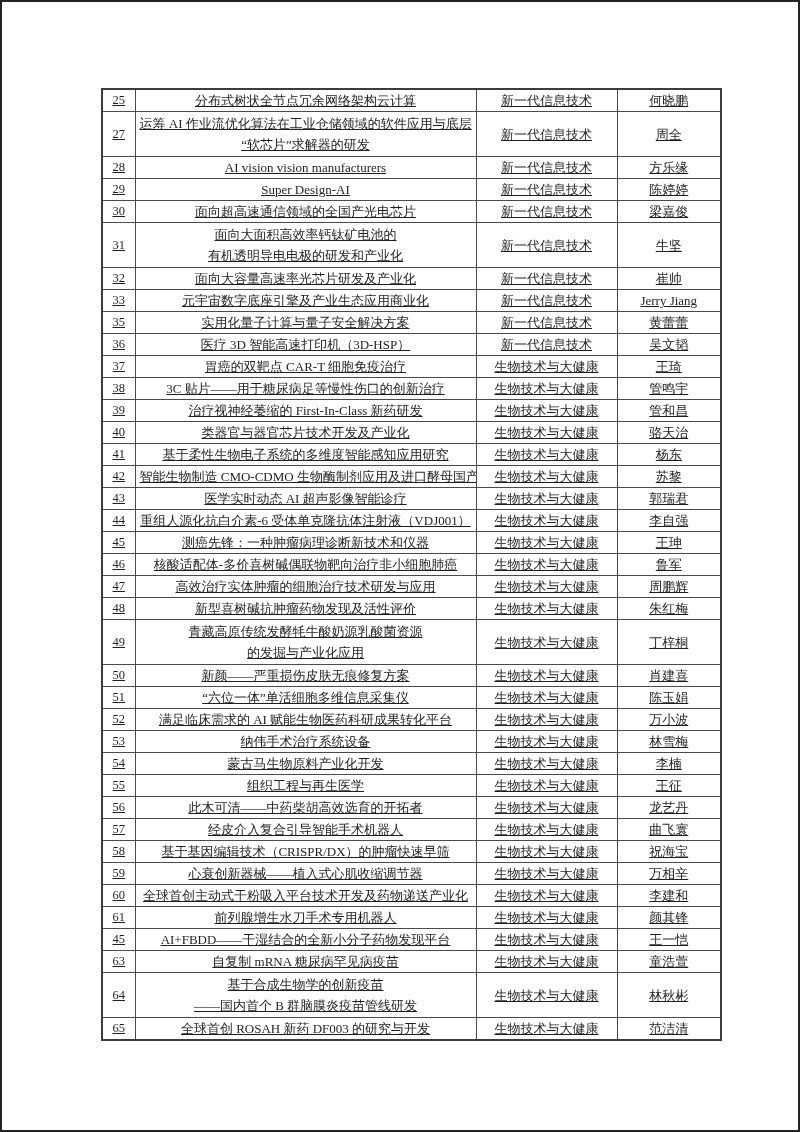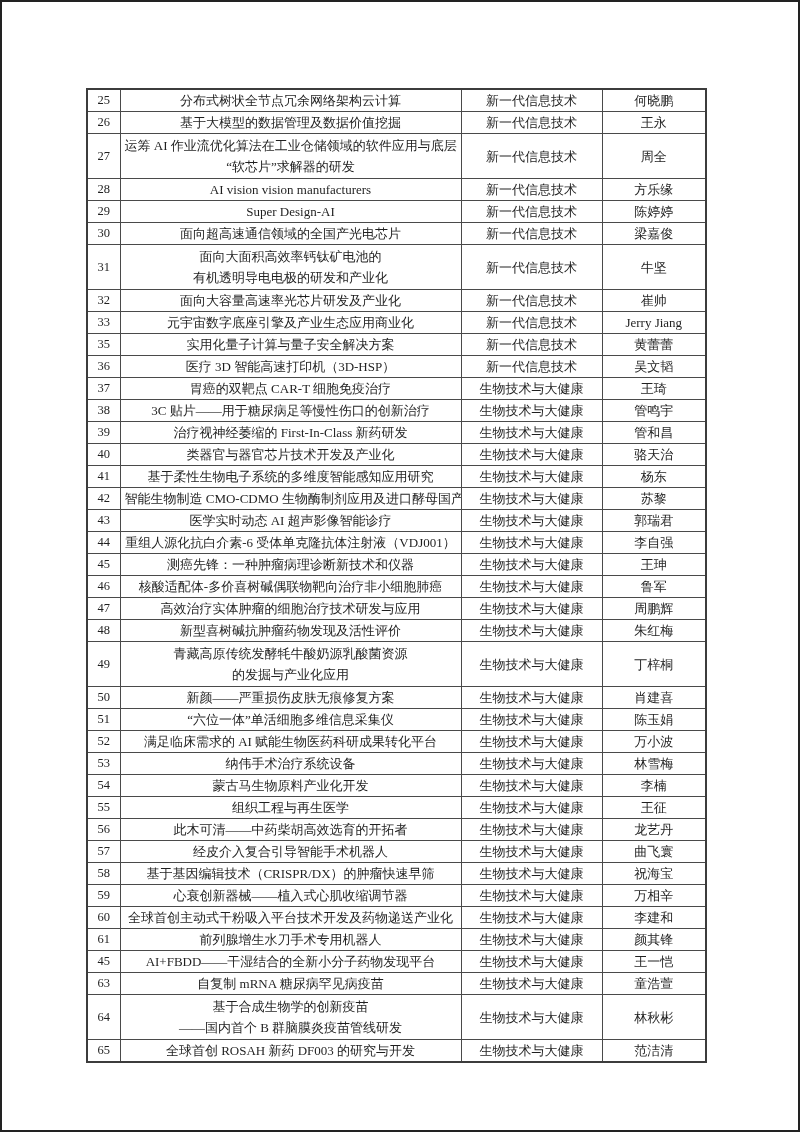--- a/index.html
+++ b/index.html
@@ -15,25 +15,26 @@
     width:800px;
     height:1132px;
     background:var(--bg);
     border:2px solid var(--outer);
     overflow:hidden;
     font-family:"Liberation Serif","DejaVu Serif",serif;
     color:var(--text);
   }
   table.project-table{
     position:absolute;
-    left:84px;
+    left:99px;
     top:86px;
     width:619px;
     border-collapse:collapse;
     table-layout:fixed;
+    text-decoration:underline;
   }
   table.project-table{border:2px solid #3c3c3c;}
   .project-table td{
     border:1px solid var(--grid);
     text-align:center;
     vertical-align:middle;
     font-size:13px;
     padding:0 4px;
     line-height:21px;
     height:21px;
@@ -64,28 +65,20 @@
     <tbody>
         <tr>
           <td class="col-no">25</td>
           <td class="col-project">
             <span class="project-line">分布式树状全节点冗余网络架构云计算</span>
           </td>
           <td class="col-category">新一代信息技术</td>
           <td class="col-name">何晓鹏</td>
         </tr>
         <tr>
-          <td class="col-no">26</td>
-          <td class="col-project">
-            <span class="project-line">基于大模型的数据管理及数据价值挖掘</span>
-          </td>
-          <td class="col-category">新一代信息技术</td>
-          <td class="col-name">王永</td>
-        </tr>
-        <tr>
           <td class="col-no">27</td>
           <td class="col-project multiline">
             <span class="project-line">运筹 AI 作业流优化算法在工业仓储领域的软件应用与底层</span>
             <span class="project-line">“软芯片”求解器的研发</span>
           </td>
           <td class="col-category">新一代信息技术</td>
           <td class="col-name">周全</td>
         </tr>
         <tr>
           <td class="col-no">28</td>

